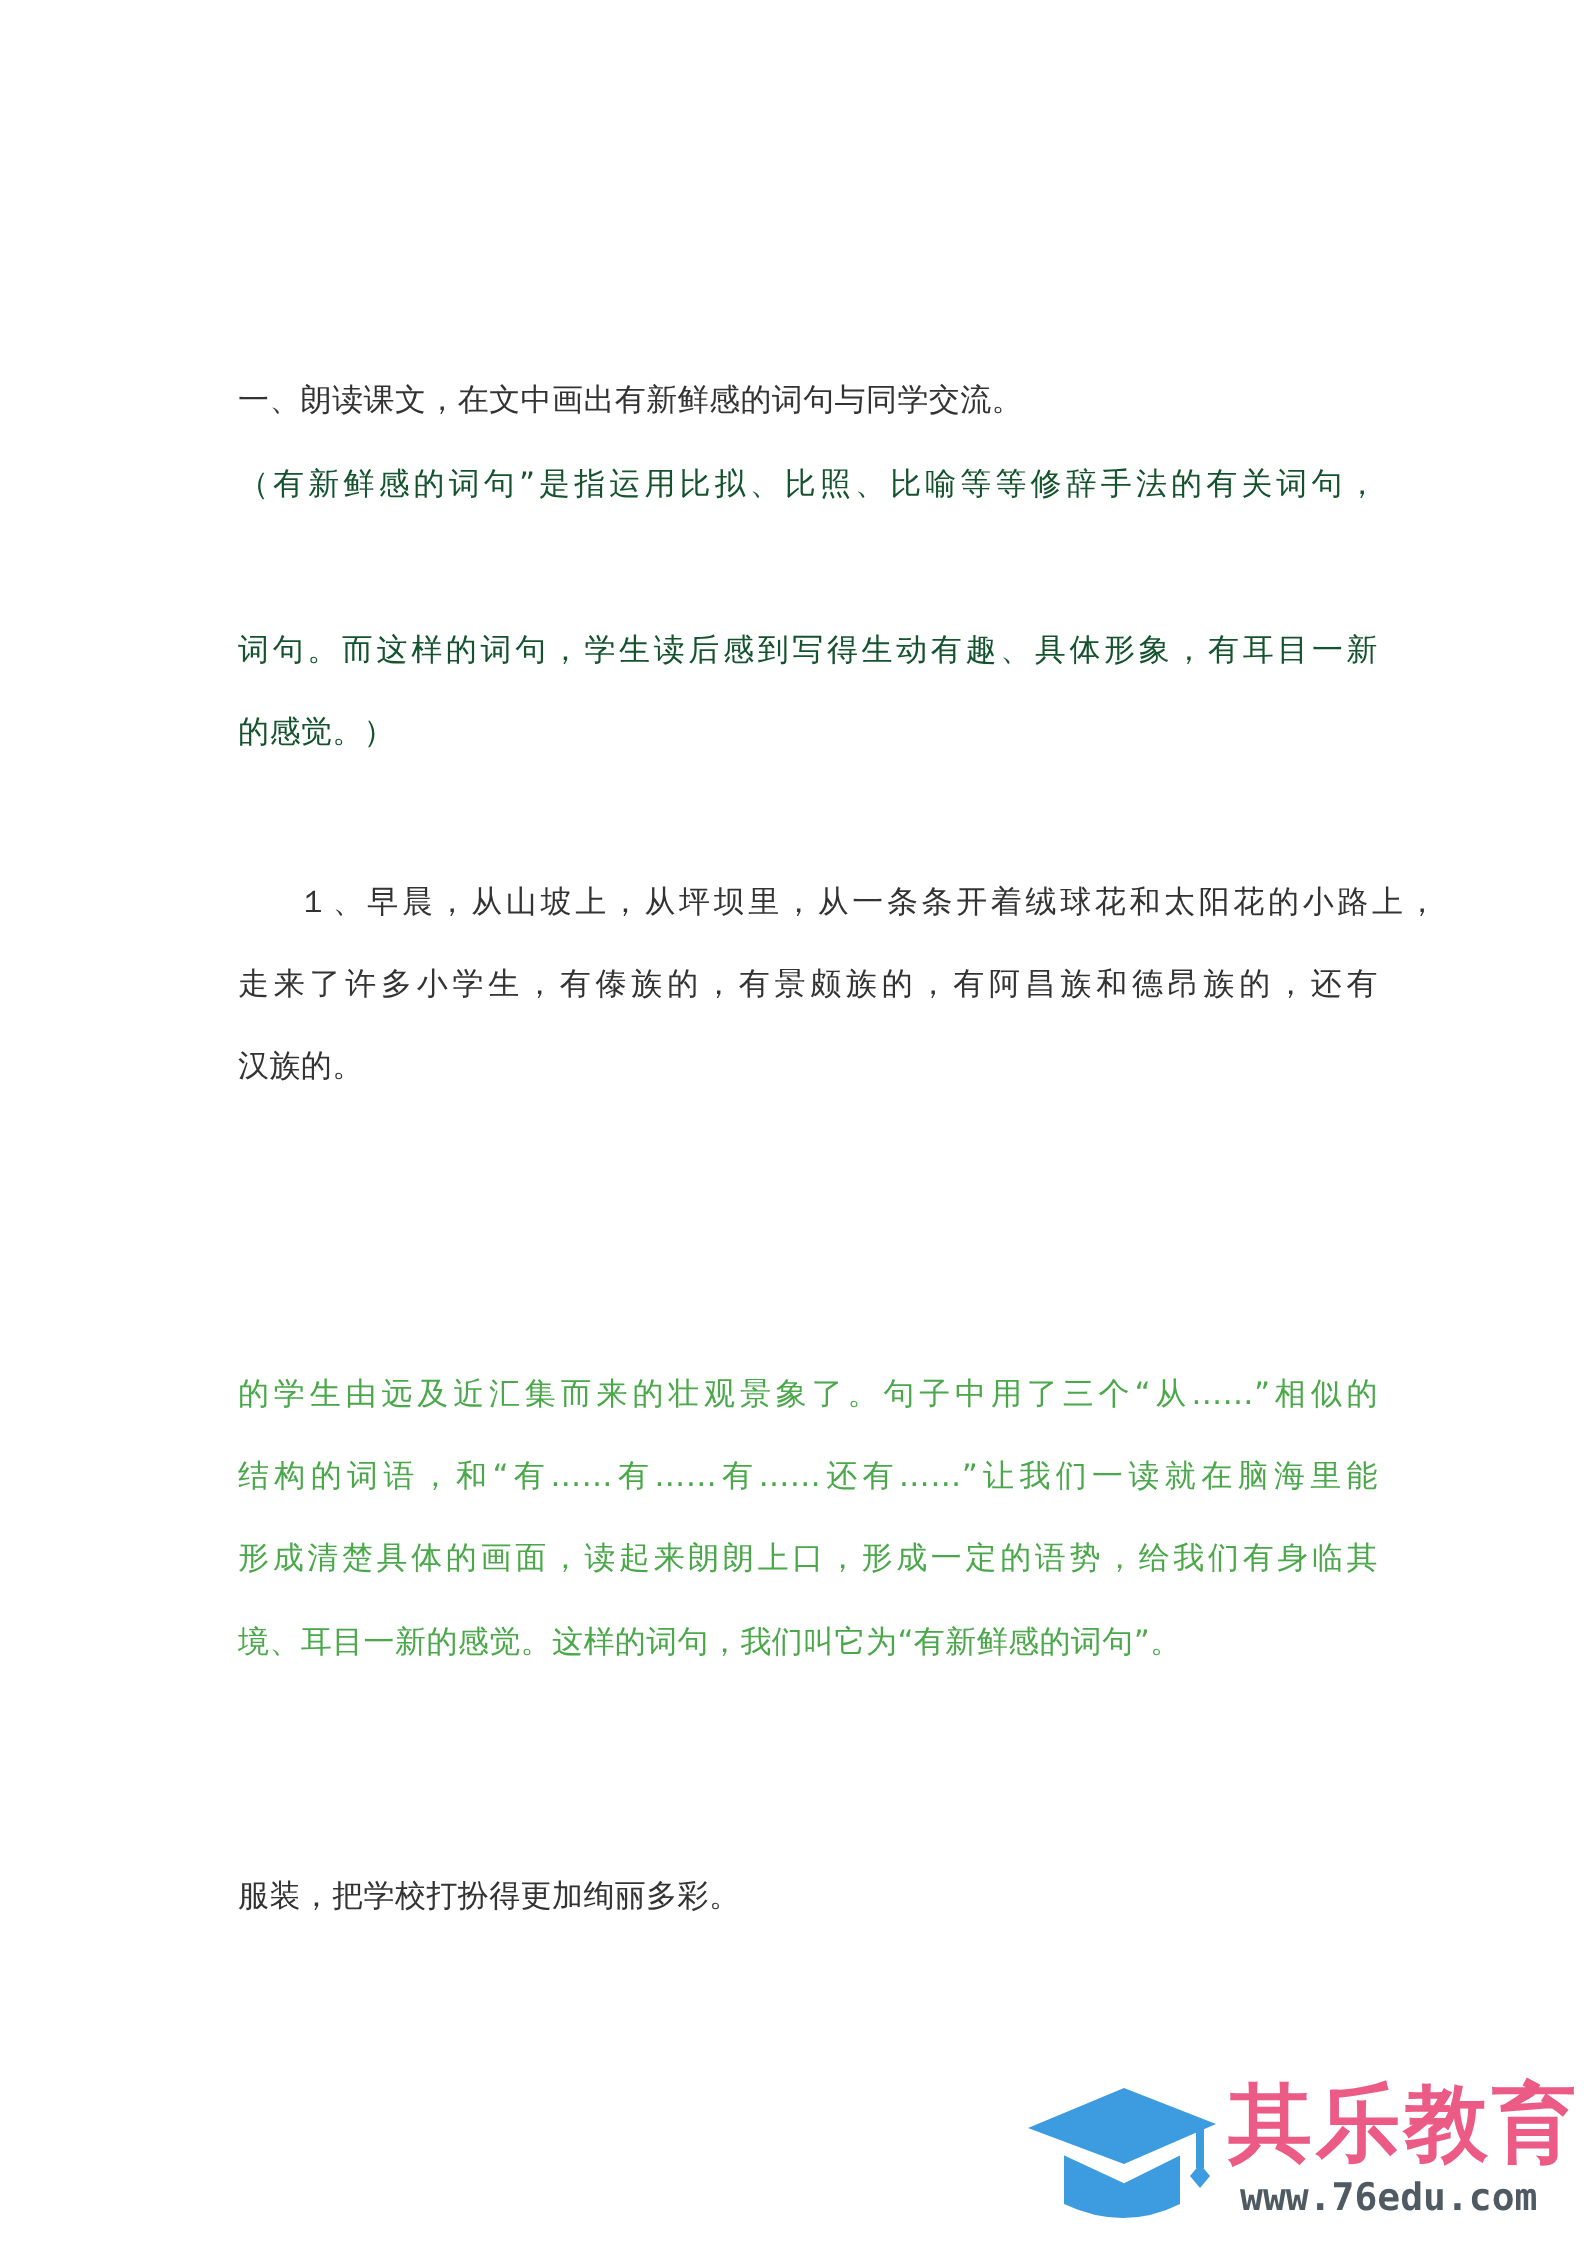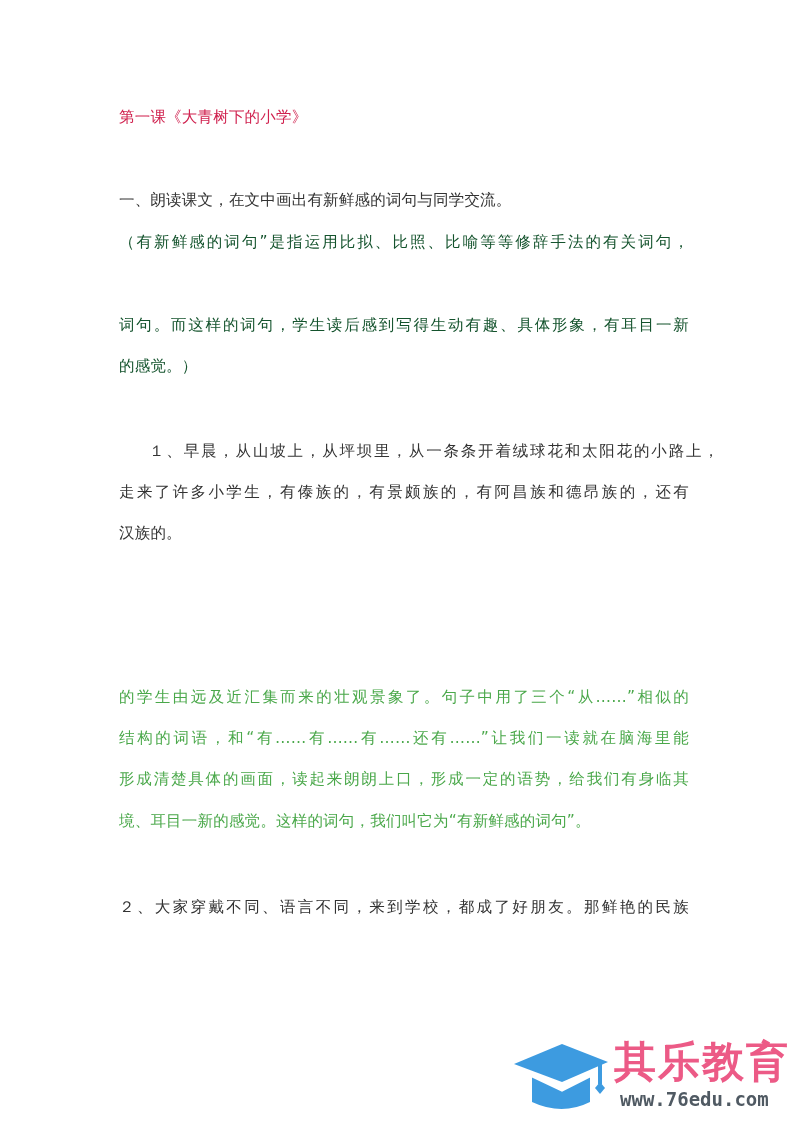--- a/index.html
+++ b/index.html
@@ -72,38 +72,37 @@
       font-weight: bold;
       color: #505a63;
       white-space: nowrap;
     }
   </style>
 </head>
 <body>
 
 <div class="page">
 
-  <div class="line title" style="top:107px;">第一课《大青树下的小学》</div>
 
   <div class="line heading" style="top:190px;">一、朗读课文，在文中画出有新鲜感的词句与同学交流。</div>
 
   <div class="line blue justify" style="top:232px;">（有新鲜感的词句”是指运用比拟、比照、比喻等等修辞手法的有关词句，</div>
   <div class="line blue justify" style="top:315px;">词句。而这样的词句，学生读后感到写得生动有趣、具体形象，有耳目一新</div>
   <div class="line blue" style="top:356px;">的感觉。）</div>
 
   <div class="line dark justify" style="top:441px;margin-left:30px;">１、早晨，从山坡上，从坪坝里，从一条条开着绒球花和太阳花的小路上，</div>
   <div class="line dark justify" style="top:482px;">走来了许多小学生，有傣族的，有景颇族的，有阿昌族和德昂族的，还有</div>
   <div class="line dark" style="top:523px;">汉族的。</div>
 
   <div class="line green justify" style="top:687px;">的学生由远及近汇集而来的壮观景象了。句子中用了三个“从……”相似的</div>
   <div class="line green justify" style="top:728px;">结构的词语，和“有……有……有……还有……”让我们一读就在脑海里能</div>
   <div class="line green justify" style="top:769px;">形成清楚具体的画面，读起来朗朗上口，形成一定的语势，给我们有身临其</div>
   <div class="line green" style="top:811px;">境、耳目一新的感觉。这样的词句，我们叫它为“有新鲜感的词句”。</div>
 
-  <div class="line dark justify" style="top:897px;">２、大家穿戴不同、语言不同，来到学校，都成了好朋友。那鲜艳的民族</div>
+  <div class="line dark" style="top:938px;">服装，把学校打扮得更加绚丽多彩。</div>
 
   <div class="logo">
     <svg class="logo-cap" viewBox="0 0 100 75" xmlns="http://www.w3.org/2000/svg">
 
       <path d="M4 24 L52 4 L98 22 L52 42 Z" fill="#3d9be0"></path>
 
       <path d="M22 36 L22 62 Q52 76 80 62 L80 36 L52 50 Z" fill="#3d9be0"></path>
 
       <path d="M22 36 L52 50 L80 36" fill="none" stroke="#ffffff" stroke-width="3"></path>
 

